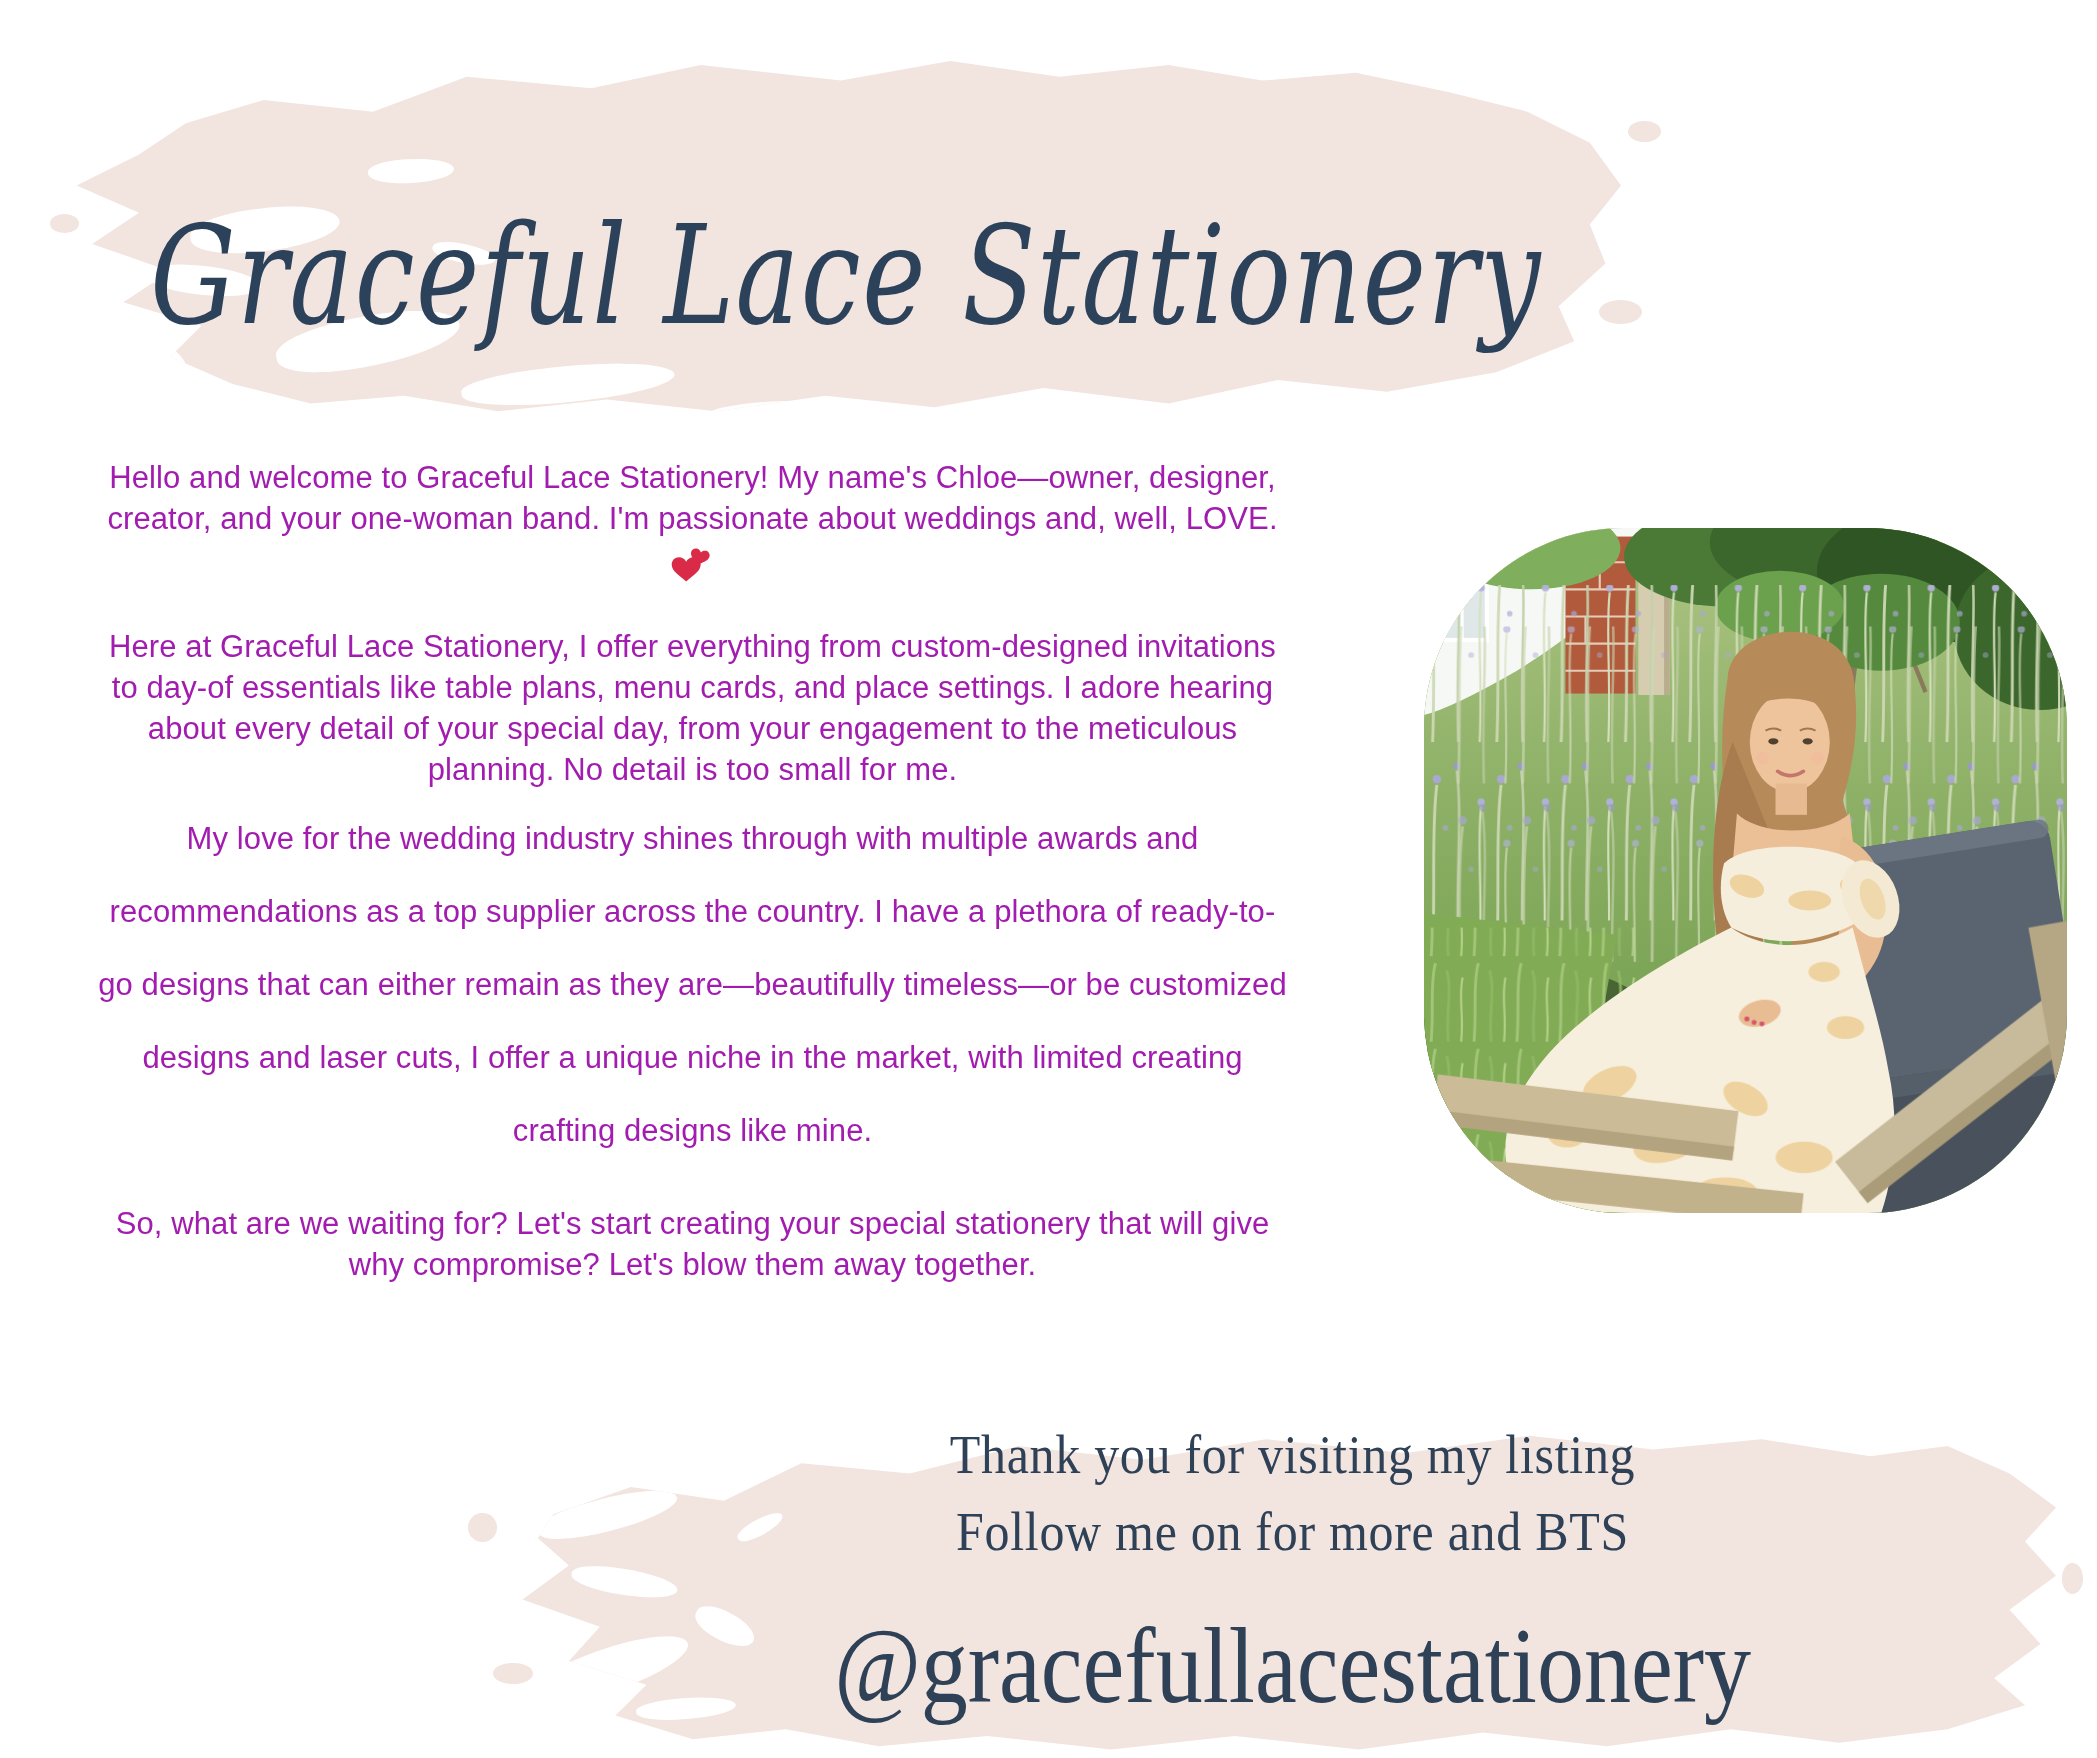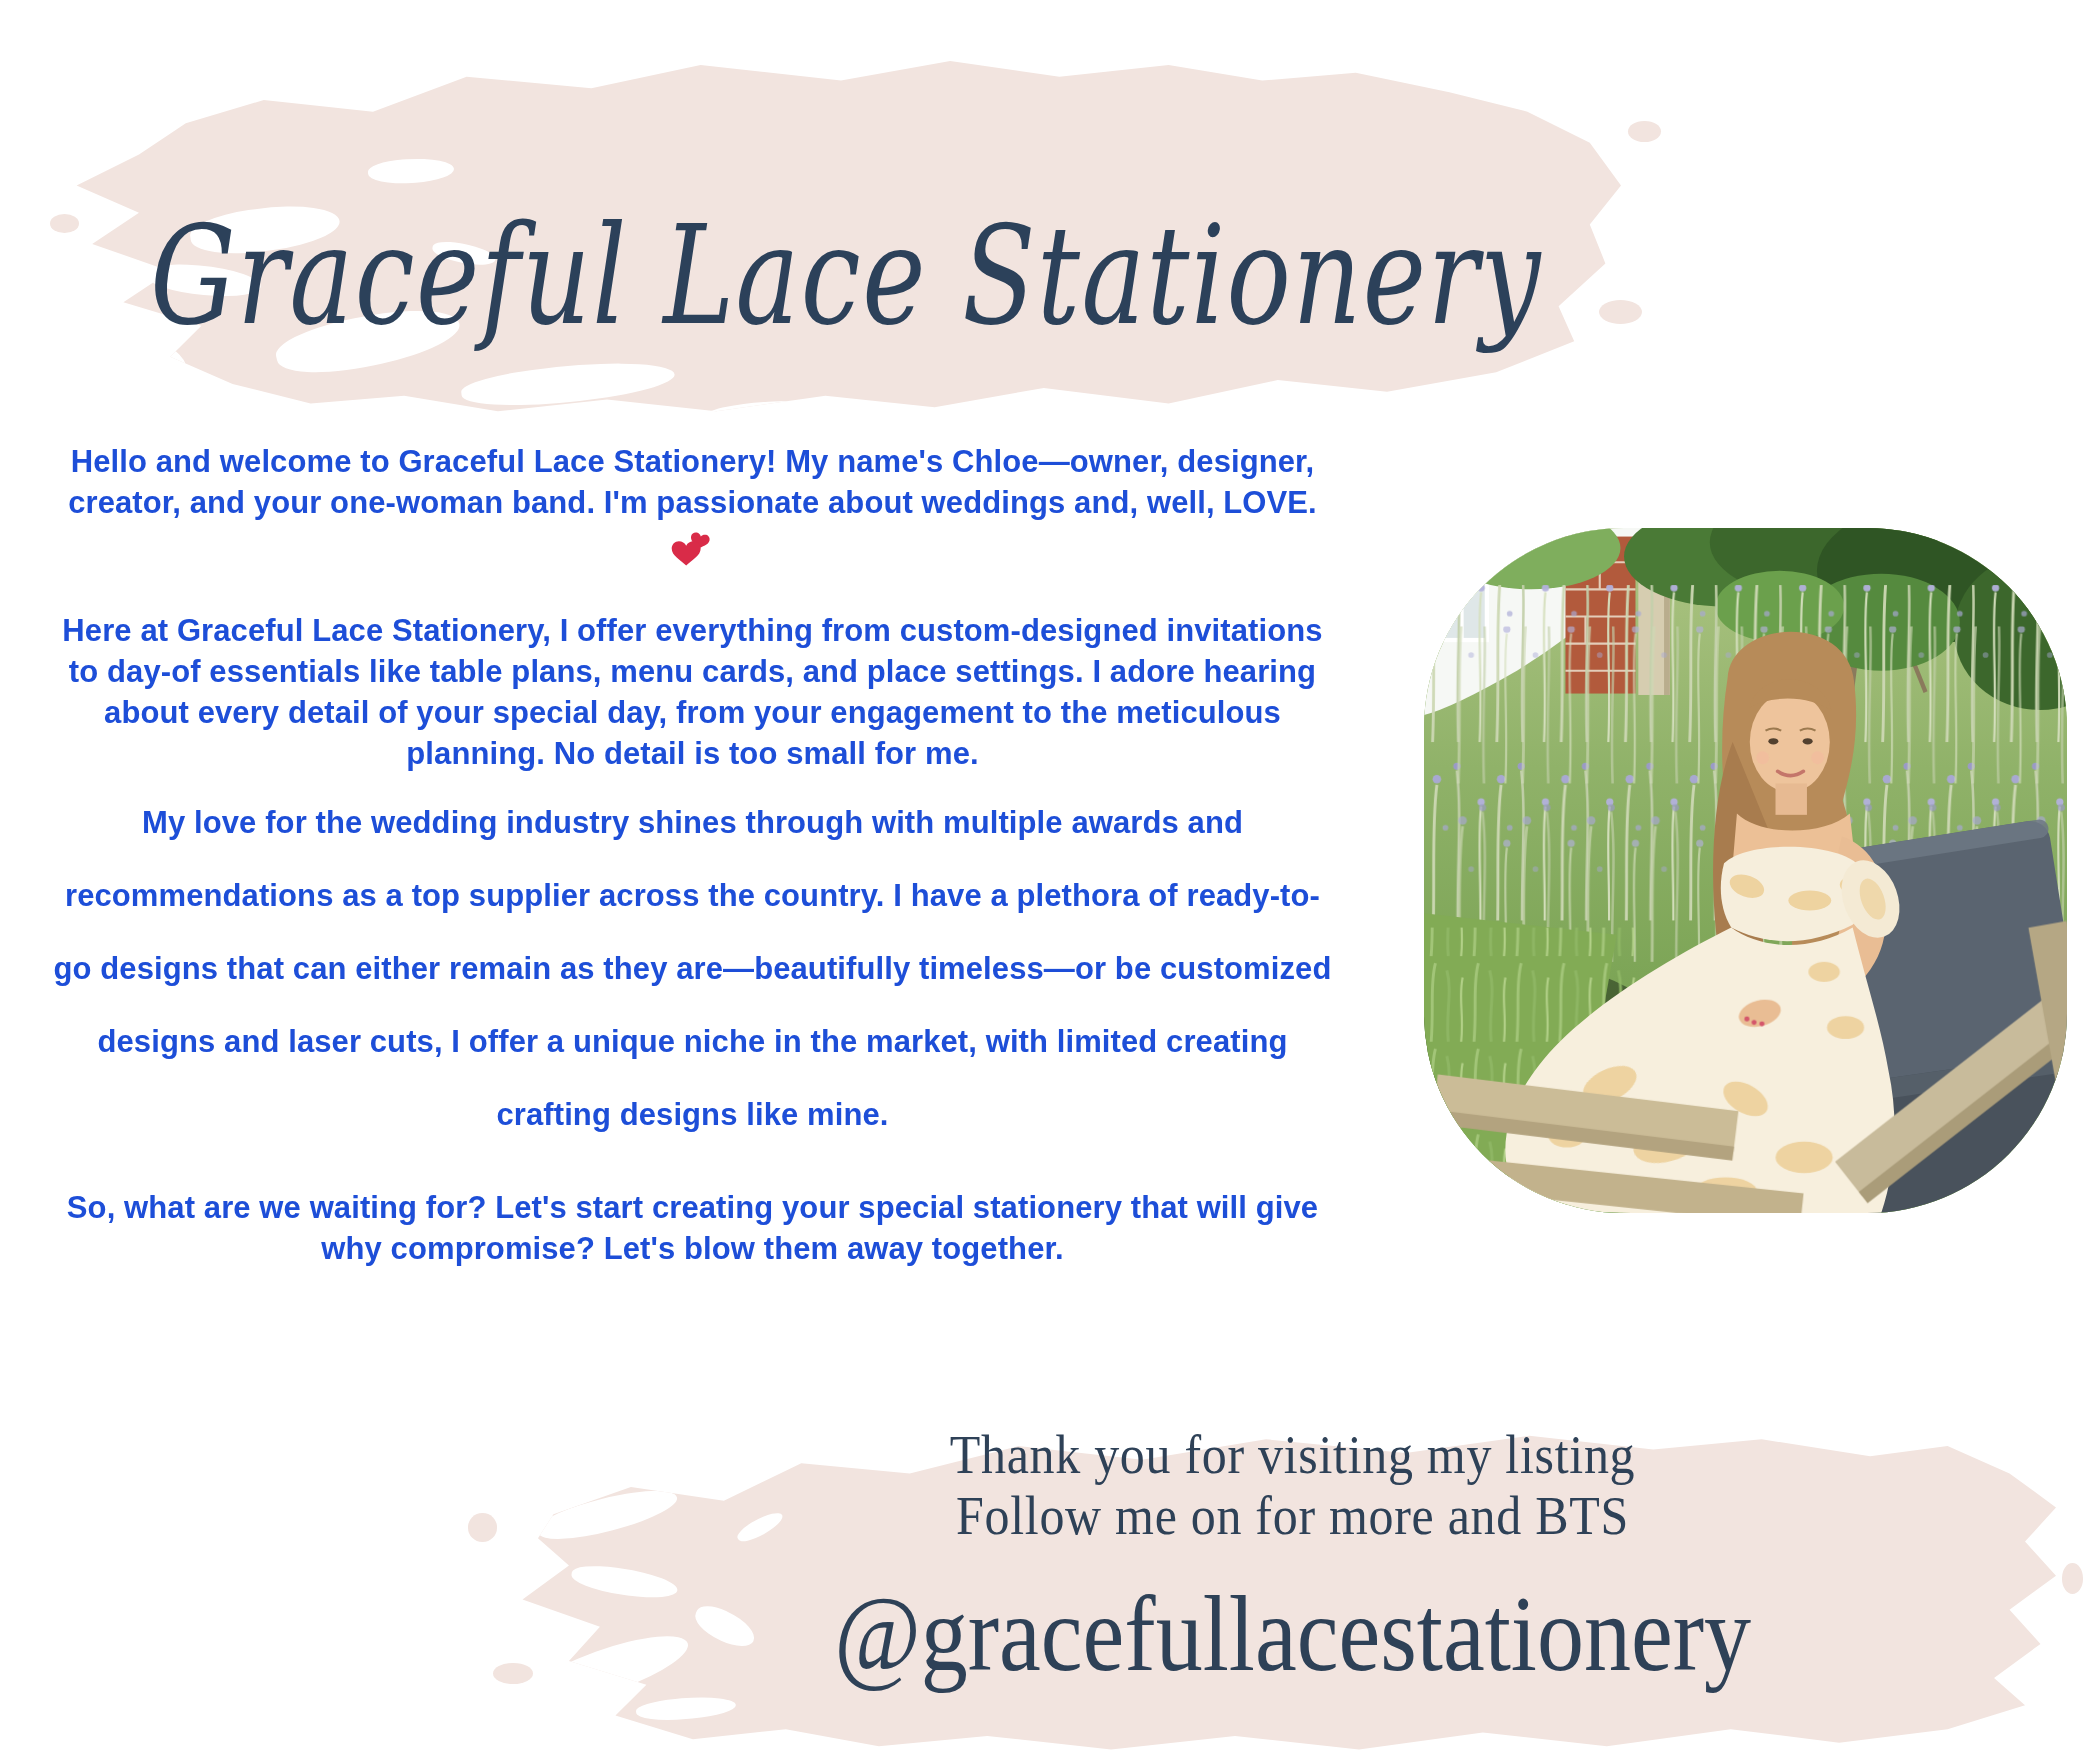--- a/index.html
+++ b/index.html
@@ -21,39 +21,39 @@
   .pdot{position:absolute;background:#f2e4df;border-radius:50%;}
   
   .title{
     position:absolute;left:100px;top:146px;width:1492px;text-align:center;
     font-family:"DejaVu Serif", serif;font-style:italic;font-weight:400;
     font-size:107px;line-height:1.1;color:#2c415a;letter-spacing:1.4px;
     transform:scaleY(1.28);transform-origin:center;
   }
   
   .about{
-    position:absolute;left:32px;top:441px;width:1321px;
+    position:absolute;left:32px;top:457px;width:1321px;
     display:flex;flex-direction:column;align-items:center;
-    color:#1d4ed8;font-size:31px;line-height:41px;font-weight:700;letter-spacing:0.1px;
+    color:#a21caf;font-size:31px;line-height:41px;font-weight:400;letter-spacing:0.1px;
   }
   .para{display:flex;flex-direction:column;align-items:center;}
   .line{white-space:nowrap;}
   .hearts{margin-top:7.1px;width:44px;height:39px;}
   .p2{margin-top:41px;} .p3{margin-top:28px;gap:32px;} .p4{margin-top:52px;justify-content:flex-end;}
   
   .photo{
     position:absolute;left:1424px;top:528px;width:643px;height:685px;
     border-radius:200px;overflow:hidden;background:#8fb266;margin:0;
   }
   .photo svg{display:block;width:100%;height:100%;}
   
   .footer-text{
     position:absolute;left:789px;top:1428px;width:1007px;
     display:flex;flex-direction:column;align-items:center;
-    color:#2e4157;font-family:"Liberation Serif", serif;
+    color:#2e4157;font-family:"Liberation Serif", serif;gap:16px;
   }
   .fline{font-size:50px;line-height:1.04;letter-spacing:0.7px;white-space:nowrap;transform:scaleY(1.1);}
   .fline2{margin-top:8.6px;}
   .handle{margin-top:43px;font-size:99px;line-height:1;white-space:nowrap;transform:scale(.95,1.1);}
 </style>
 </head>
 <body>
 
 <div class="brush brush-top">
   <div class="spk" style="left:129px;top:178px;width:150px;height:43px;transform:rotate(-8deg);"></div>

